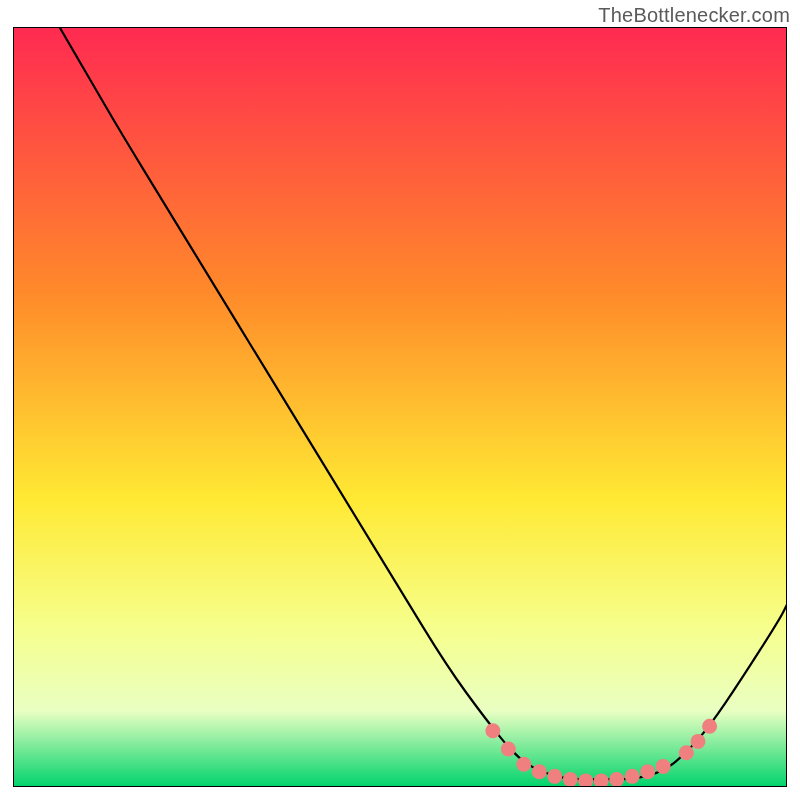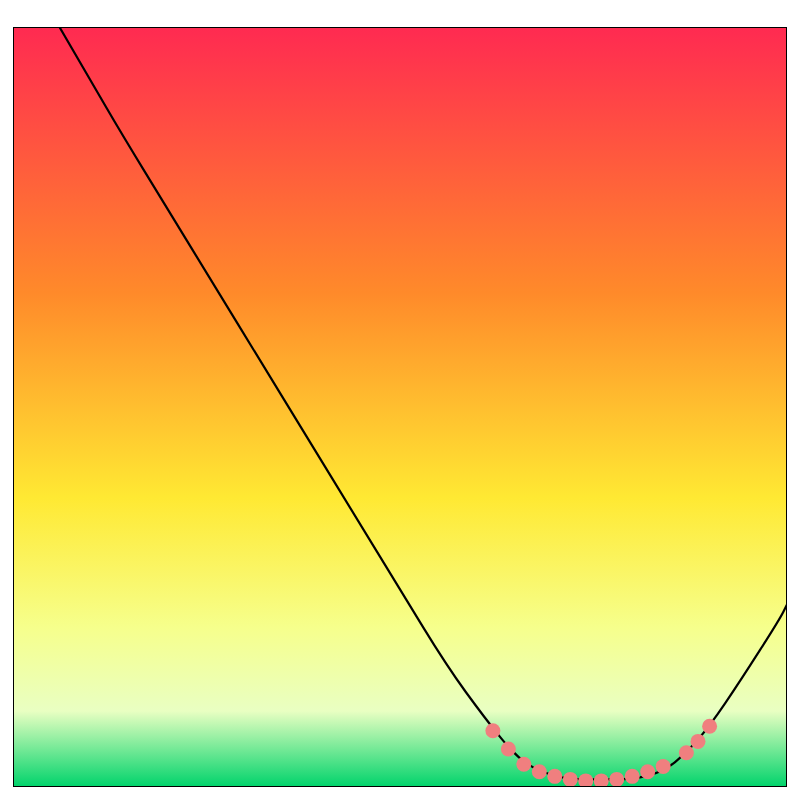--- a/index.html
+++ b/index.html
@@ -33,20 +33,21 @@
     height: 760px;
   }
   .plot svg {
     display: block;
   }
 </style>
 </head>
 <body>
 
 <div class="wrap">
+  <div class="attrib">TheBottlenecker.com</div>
   <div class="plot">
     <svg id="svg" width="774" height="760" viewBox="0 0 774 760">
       <defs>
         <linearGradient id="bg-grad" x1="0" y1="0" x2="0" y2="1">
           <stop id="g0" offset="0%" stop-color="#ff2a51"></stop>
           <stop id="g1" offset="35%" stop-color="#ff8a2a"></stop>
           <stop id="g2" offset="62%" stop-color="#ffe933"></stop>
           <stop id="g3" offset="79%" stop-color="#f6ff8c"></stop>
           <stop id="g4" offset="90%" stop-color="#e9ffc2"></stop>
           <stop id="g5" offset="100%" stop-color="#00d36b"></stop>

